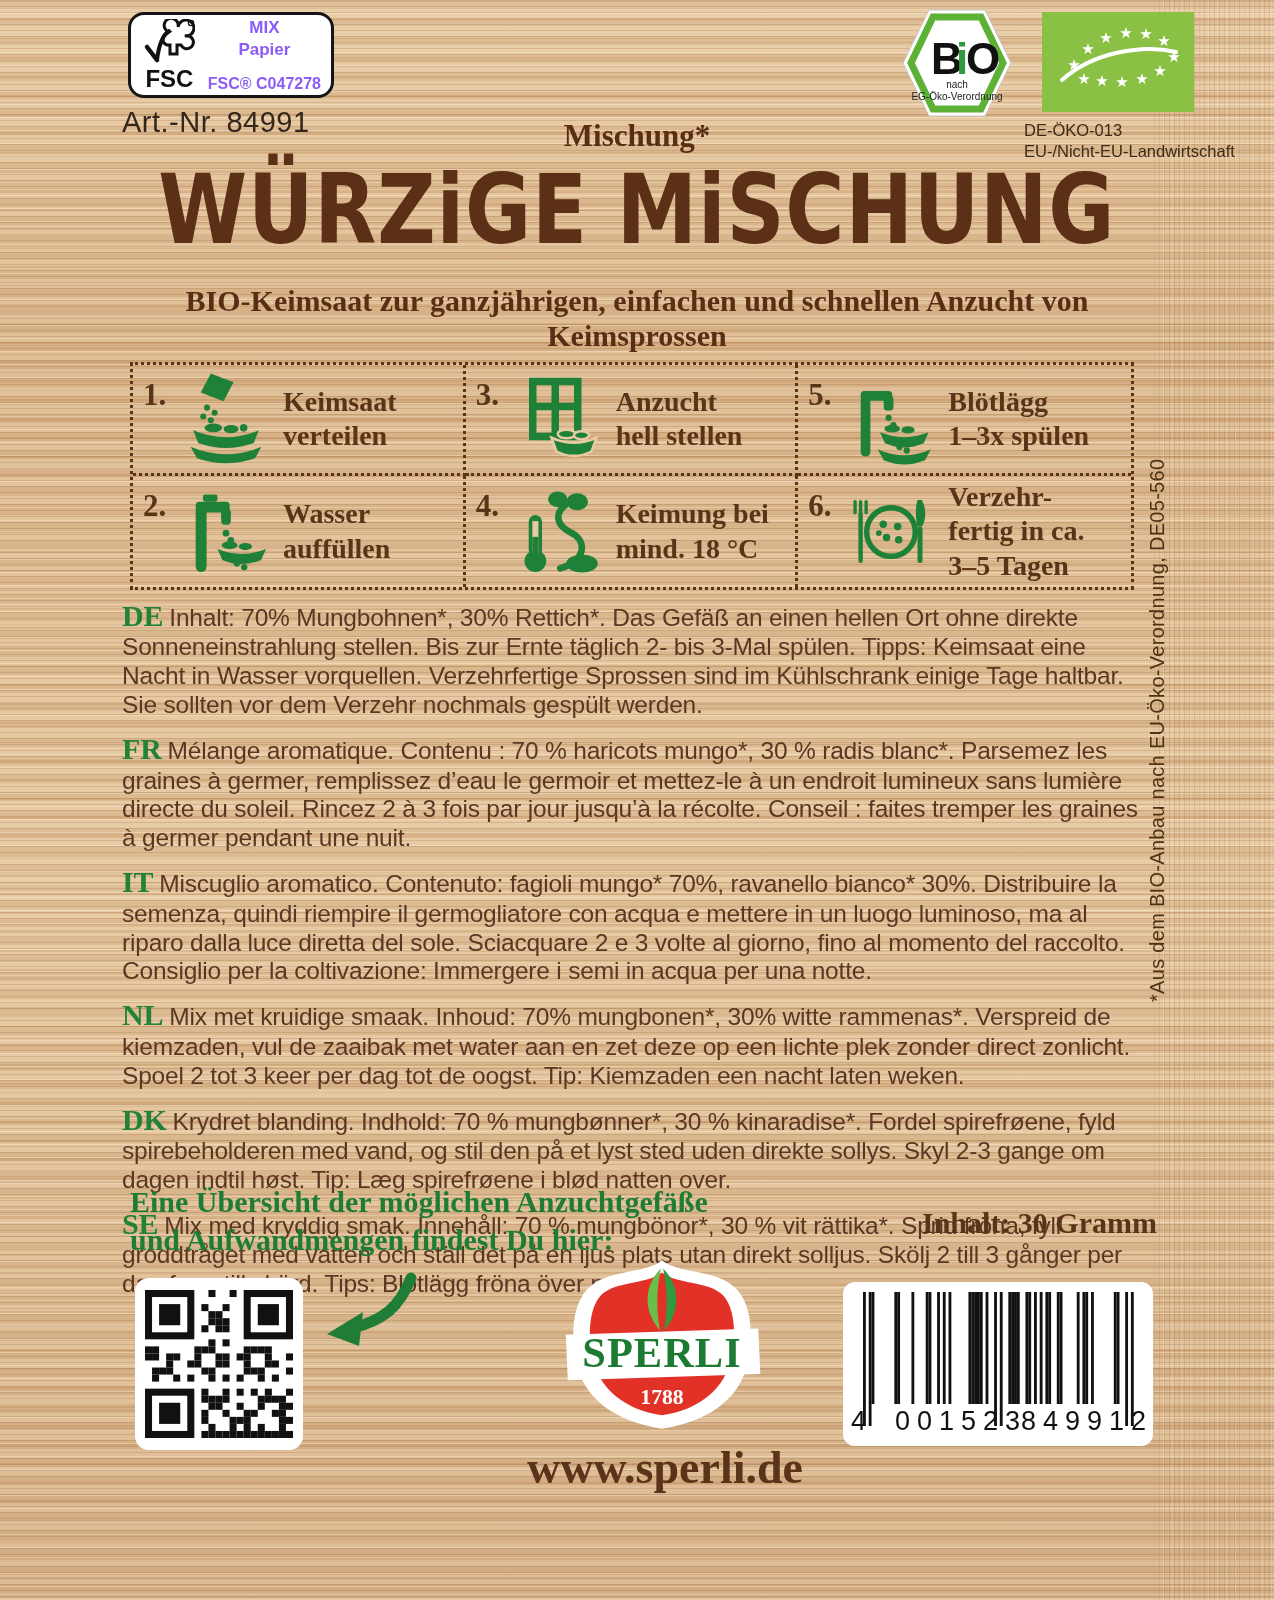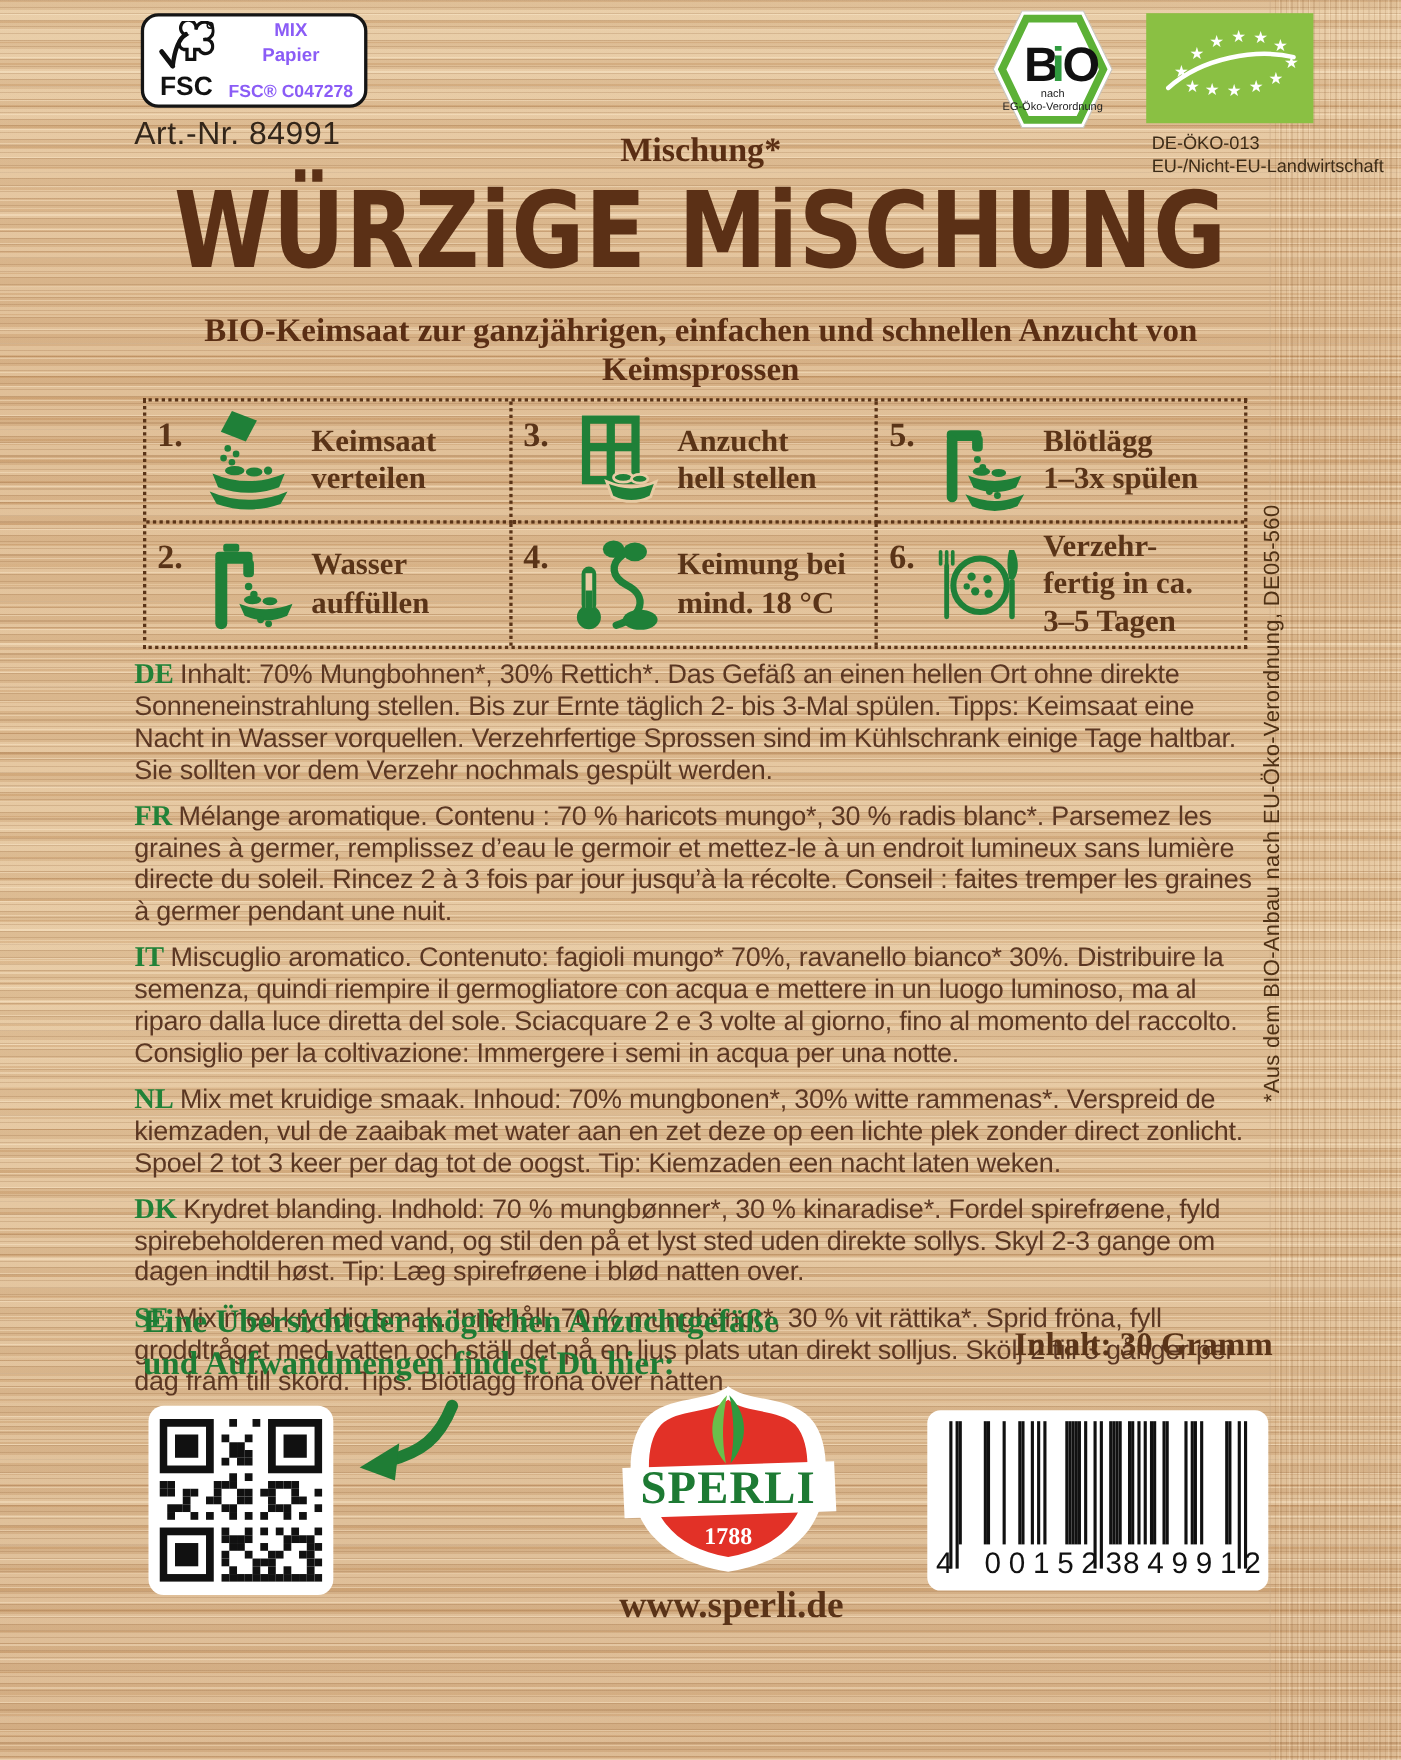--- a/index.html
+++ b/index.html
@@ -24,21 +24,21 @@
     border-radius:16px;display:flex;align-items:center;padding:4px 10px 4px 8px;box-sizing:border-box;gap:8px;}
   .fsc-left{display:flex;flex-direction:column;align-items:center;width:64px;}
   .fsc-brand{font-family:Liberation Sans, sans-serif;font-weight:bold;font-size:24px;color:#111;line-height:1;margin-top:-2px;}
   .fsc-right{display:flex;flex-direction:column;align-items:center;flex:1;color:#8b5cf6;}
   .fsc-mix{font-weight:bold;font-size:17px;line-height:1.25;}
   .fsc-cert{font-weight:bold;font-size:16px;margin-top:15px;white-space:nowrap;}
   .artnr{left:122px;top:106px;font-size:29px;color:#33261a;letter-spacing:.5px;}
 
   .bio-hex{left:898px;top:6px;width:118px;height:114px;}
   .eu-leaf{left:1042px;top:12px;width:152px;height:100px;background:#8ac043;display:flex;align-items:center;justify-content:center;}
-  .eco-code{left:1024px;top:120px;color:#3c2b17;font-size:16.5px;line-height:1.25;margin-left:23px;}
+  .eco-code{left:1024px;top:120px;color:#3c2b17;font-size:16.5px;line-height:1.25;}
 
   
   .overline{left:0;top:118px;width:1274px;text-align:center;font-family:"Liberation Serif",serif;
     font-weight:bold;font-size:31px;color:#5a2e14;}
   .main-title{left:0;top:160px;width:1274px;text-align:center;}
   .main-title span{display:inline-block;font-family:"DejaVu Sans",sans-serif;font-weight:bold;font-size:96px;
     line-height:1.05;color:#5b3016;transform:scaleX(.84);transform-origin:center;letter-spacing:1px;white-space:nowrap;}
   .subtitle{left:132px;top:283px;width:1010px;text-align:center;font-family:"Liberation Serif",serif;
     font-weight:bold;font-size:30px;line-height:1.17;color:#5a2e14;}
 
@@ -50,35 +50,35 @@
   .cell:nth-child(1),.cell:nth-child(2),.cell:nth-child(3){border-bottom:3px dotted #5a3418;}
   .num{font-family:"Liberation Serif",serif;font-weight:bold;font-size:31px;color:#5a3418;
     align-self:flex-start;margin-top:8px;width:36px;flex:none;}
   .sicon{width:94px;height:100px;flex:none;display:flex;align-items:center;justify-content:center;}
   .sicon svg{fill:#1f8038;}
   .lbl{font-family:"Liberation Serif",serif;font-weight:bold;font-size:28px;line-height:1.22;color:#5a3418;margin-left:10px;}
 
   
   .descs{left:122px;top:598px;width:1026px;}
   .descs p{margin:0 0 11px 0;font-size:24.5px;line-height:1.18;color:#5b3723;letter-spacing:-.2px;}
-  .lang{font-family:"Liberation Serif",serif;font-weight:bold;color:#218238;font-size:26px;margin-right:6px;}
+  .lang{font-family:"Liberation Serif",serif;font-weight:bold;color:#218238;font-size:30px;margin-right:6px;}
 
   .side-note{left:1146px;top:442px;height:560px;writing-mode:vertical-rl;transform:rotate(180deg);
     color:#4e3014;font-size:20px;letter-spacing:.3px;white-space:nowrap;}
 
   
   .overview{left:130px;top:1183px;font-family:"Liberation Serif",serif;font-weight:bold;
     font-size:30px;line-height:1.25;color:#1e7c34;}
   .weight{right:117px;top:1206px;font-family:"Liberation Serif",serif;font-weight:bold;font-size:30px;color:#5a3418;}
   .qr-card{left:135px;top:1278px;width:168px;height:172px;background:#fff;border-radius:14px;
     display:flex;align-items:center;justify-content:center;}
   .arrow{left:315px;top:1270px;}
   .sperli{left:553px;top:1256px;}
   .website{left:470px;top:1441px;width:390px;text-align:center;font-family:"Liberation Serif",serif;
-    font-weight:bold;font-size:34px;color:#5a3318;}
+    font-weight:bold;font-size:46px;color:#5a3318;}
   .bar-card{left:843px;top:1282px;width:310px;height:164px;background:#fff;border-radius:12px;}
   .bar-card svg{position:absolute;left:0;top:0;}
   .bar-digits{position:absolute;left:0;top:124px;width:100%;height:36px;font-size:27px;color:#111;}
   .bar-digits span{position:absolute;letter-spacing:7px;}
   .bd1{left:8px;}.bd2{left:52px;}.bd3{left:178px;}
 </style>
 </head>
 <body>
 
 <div class="package">

